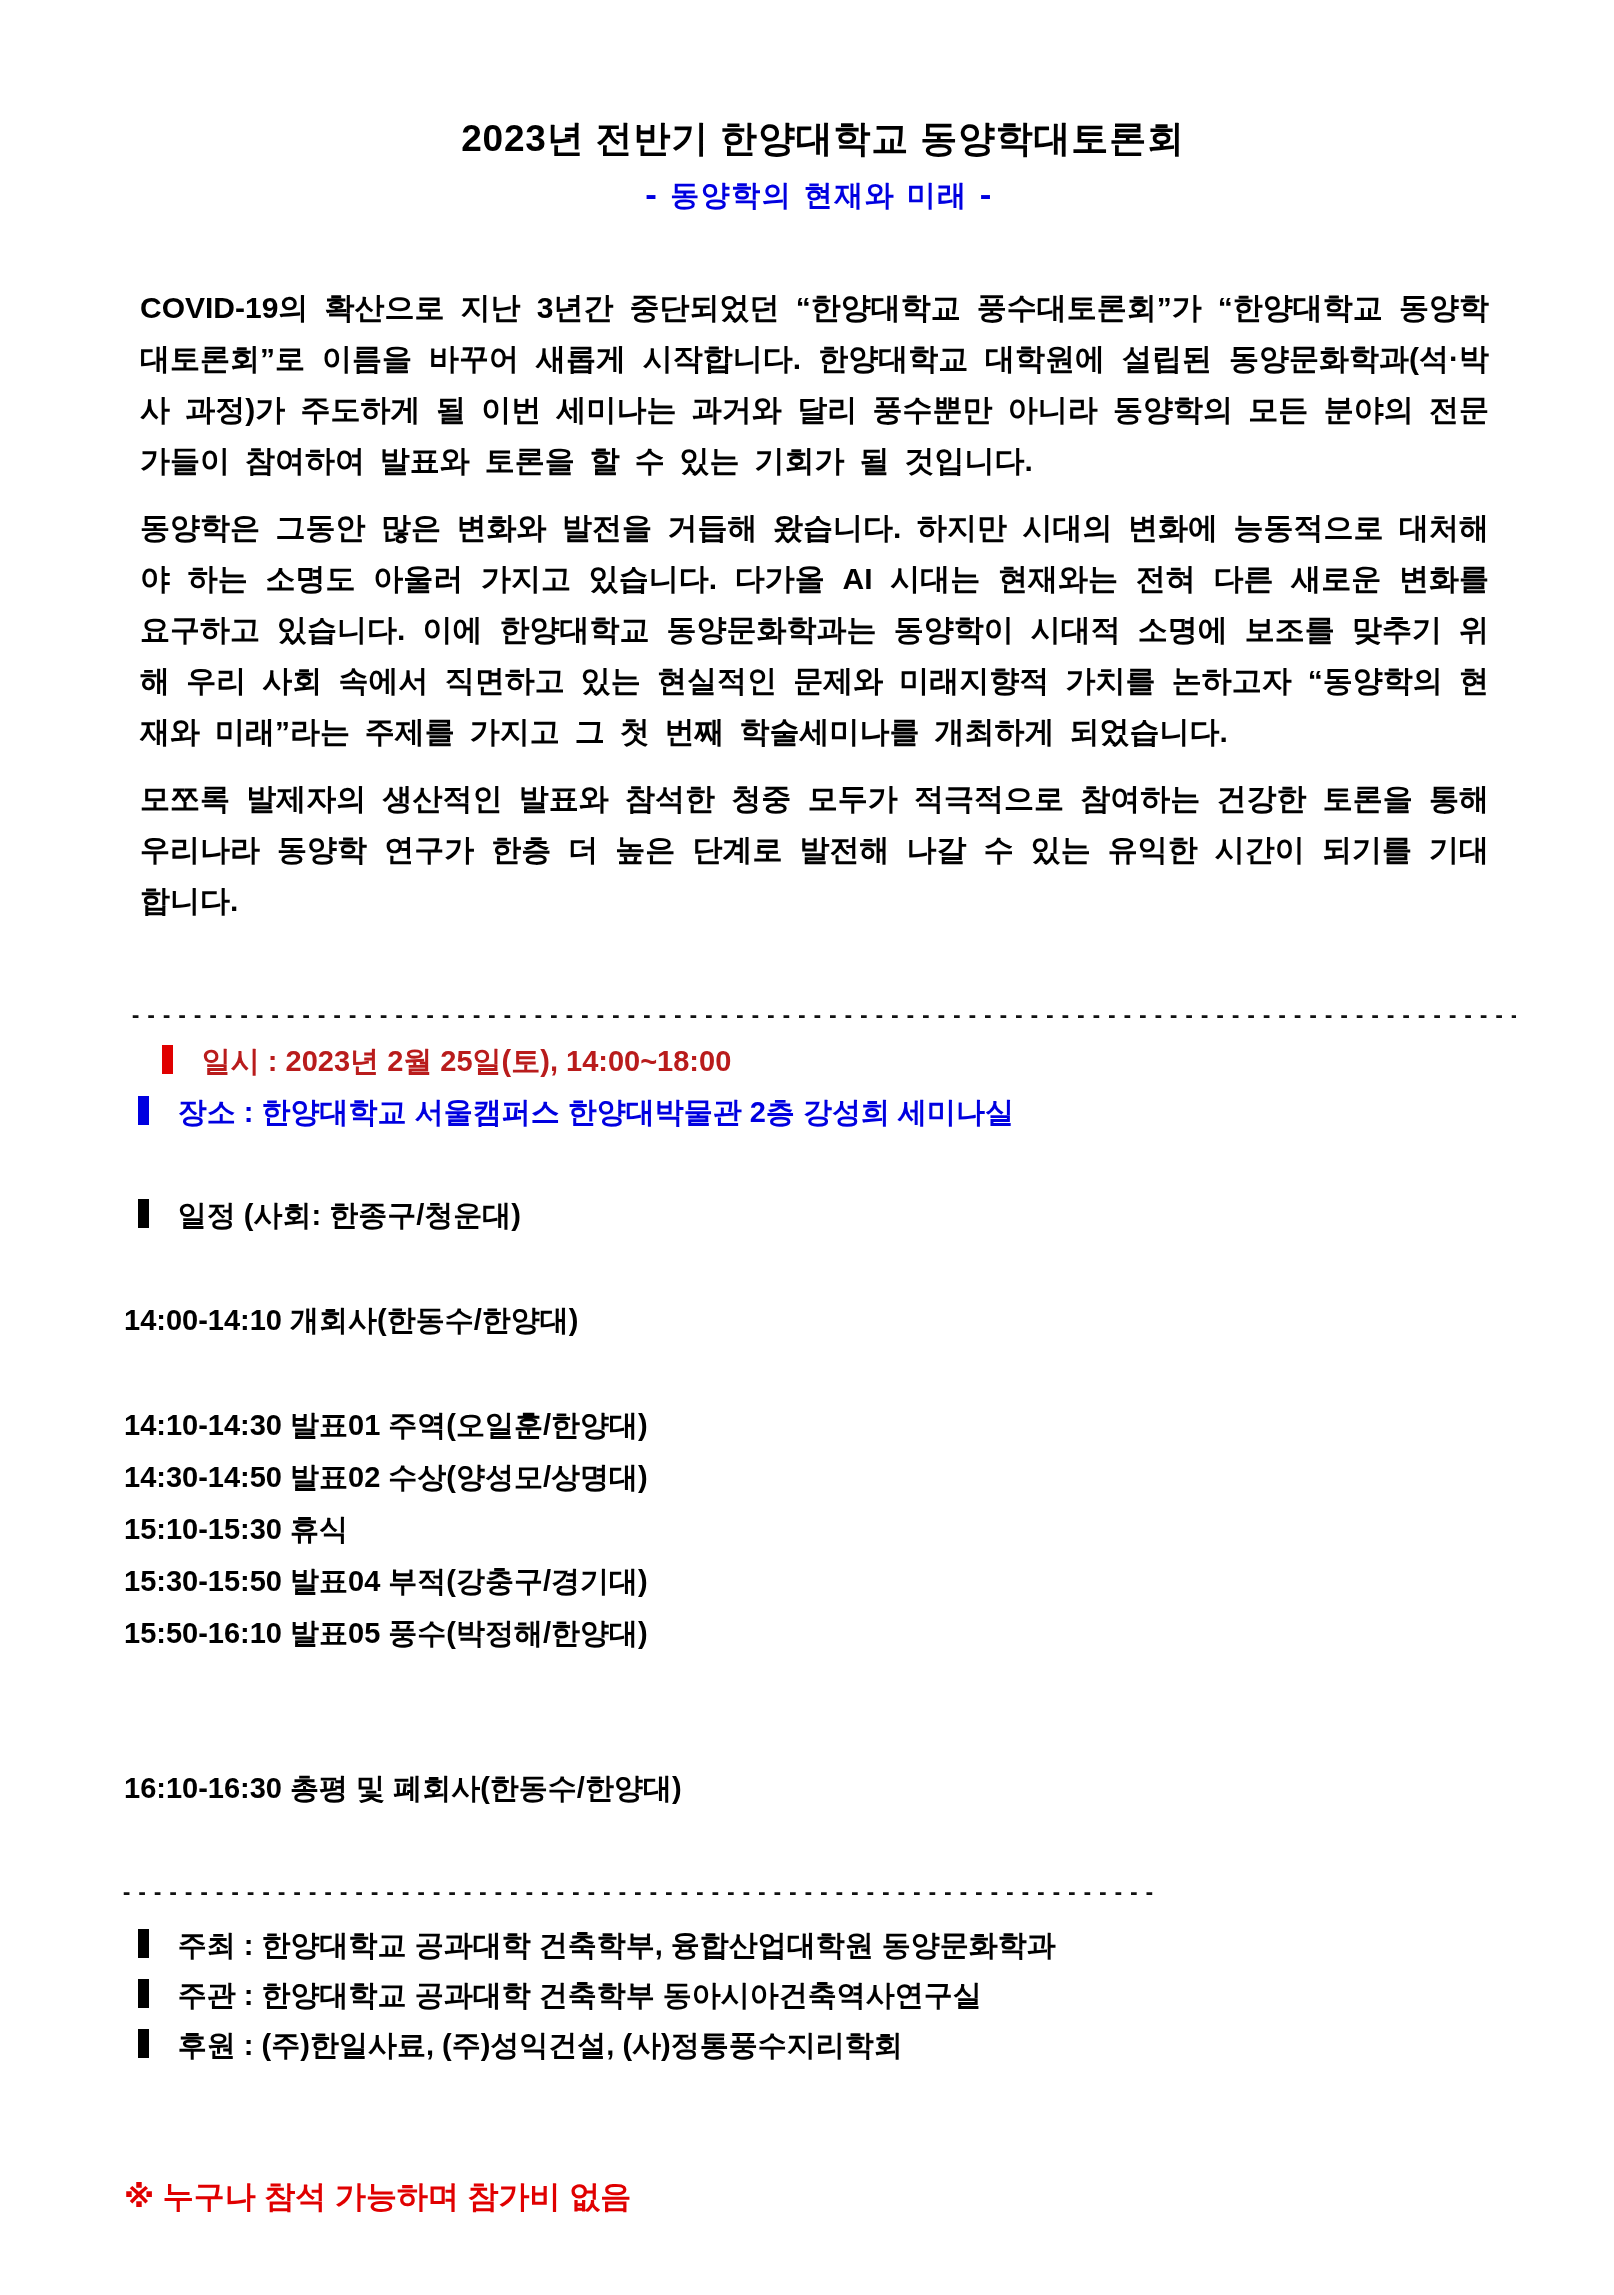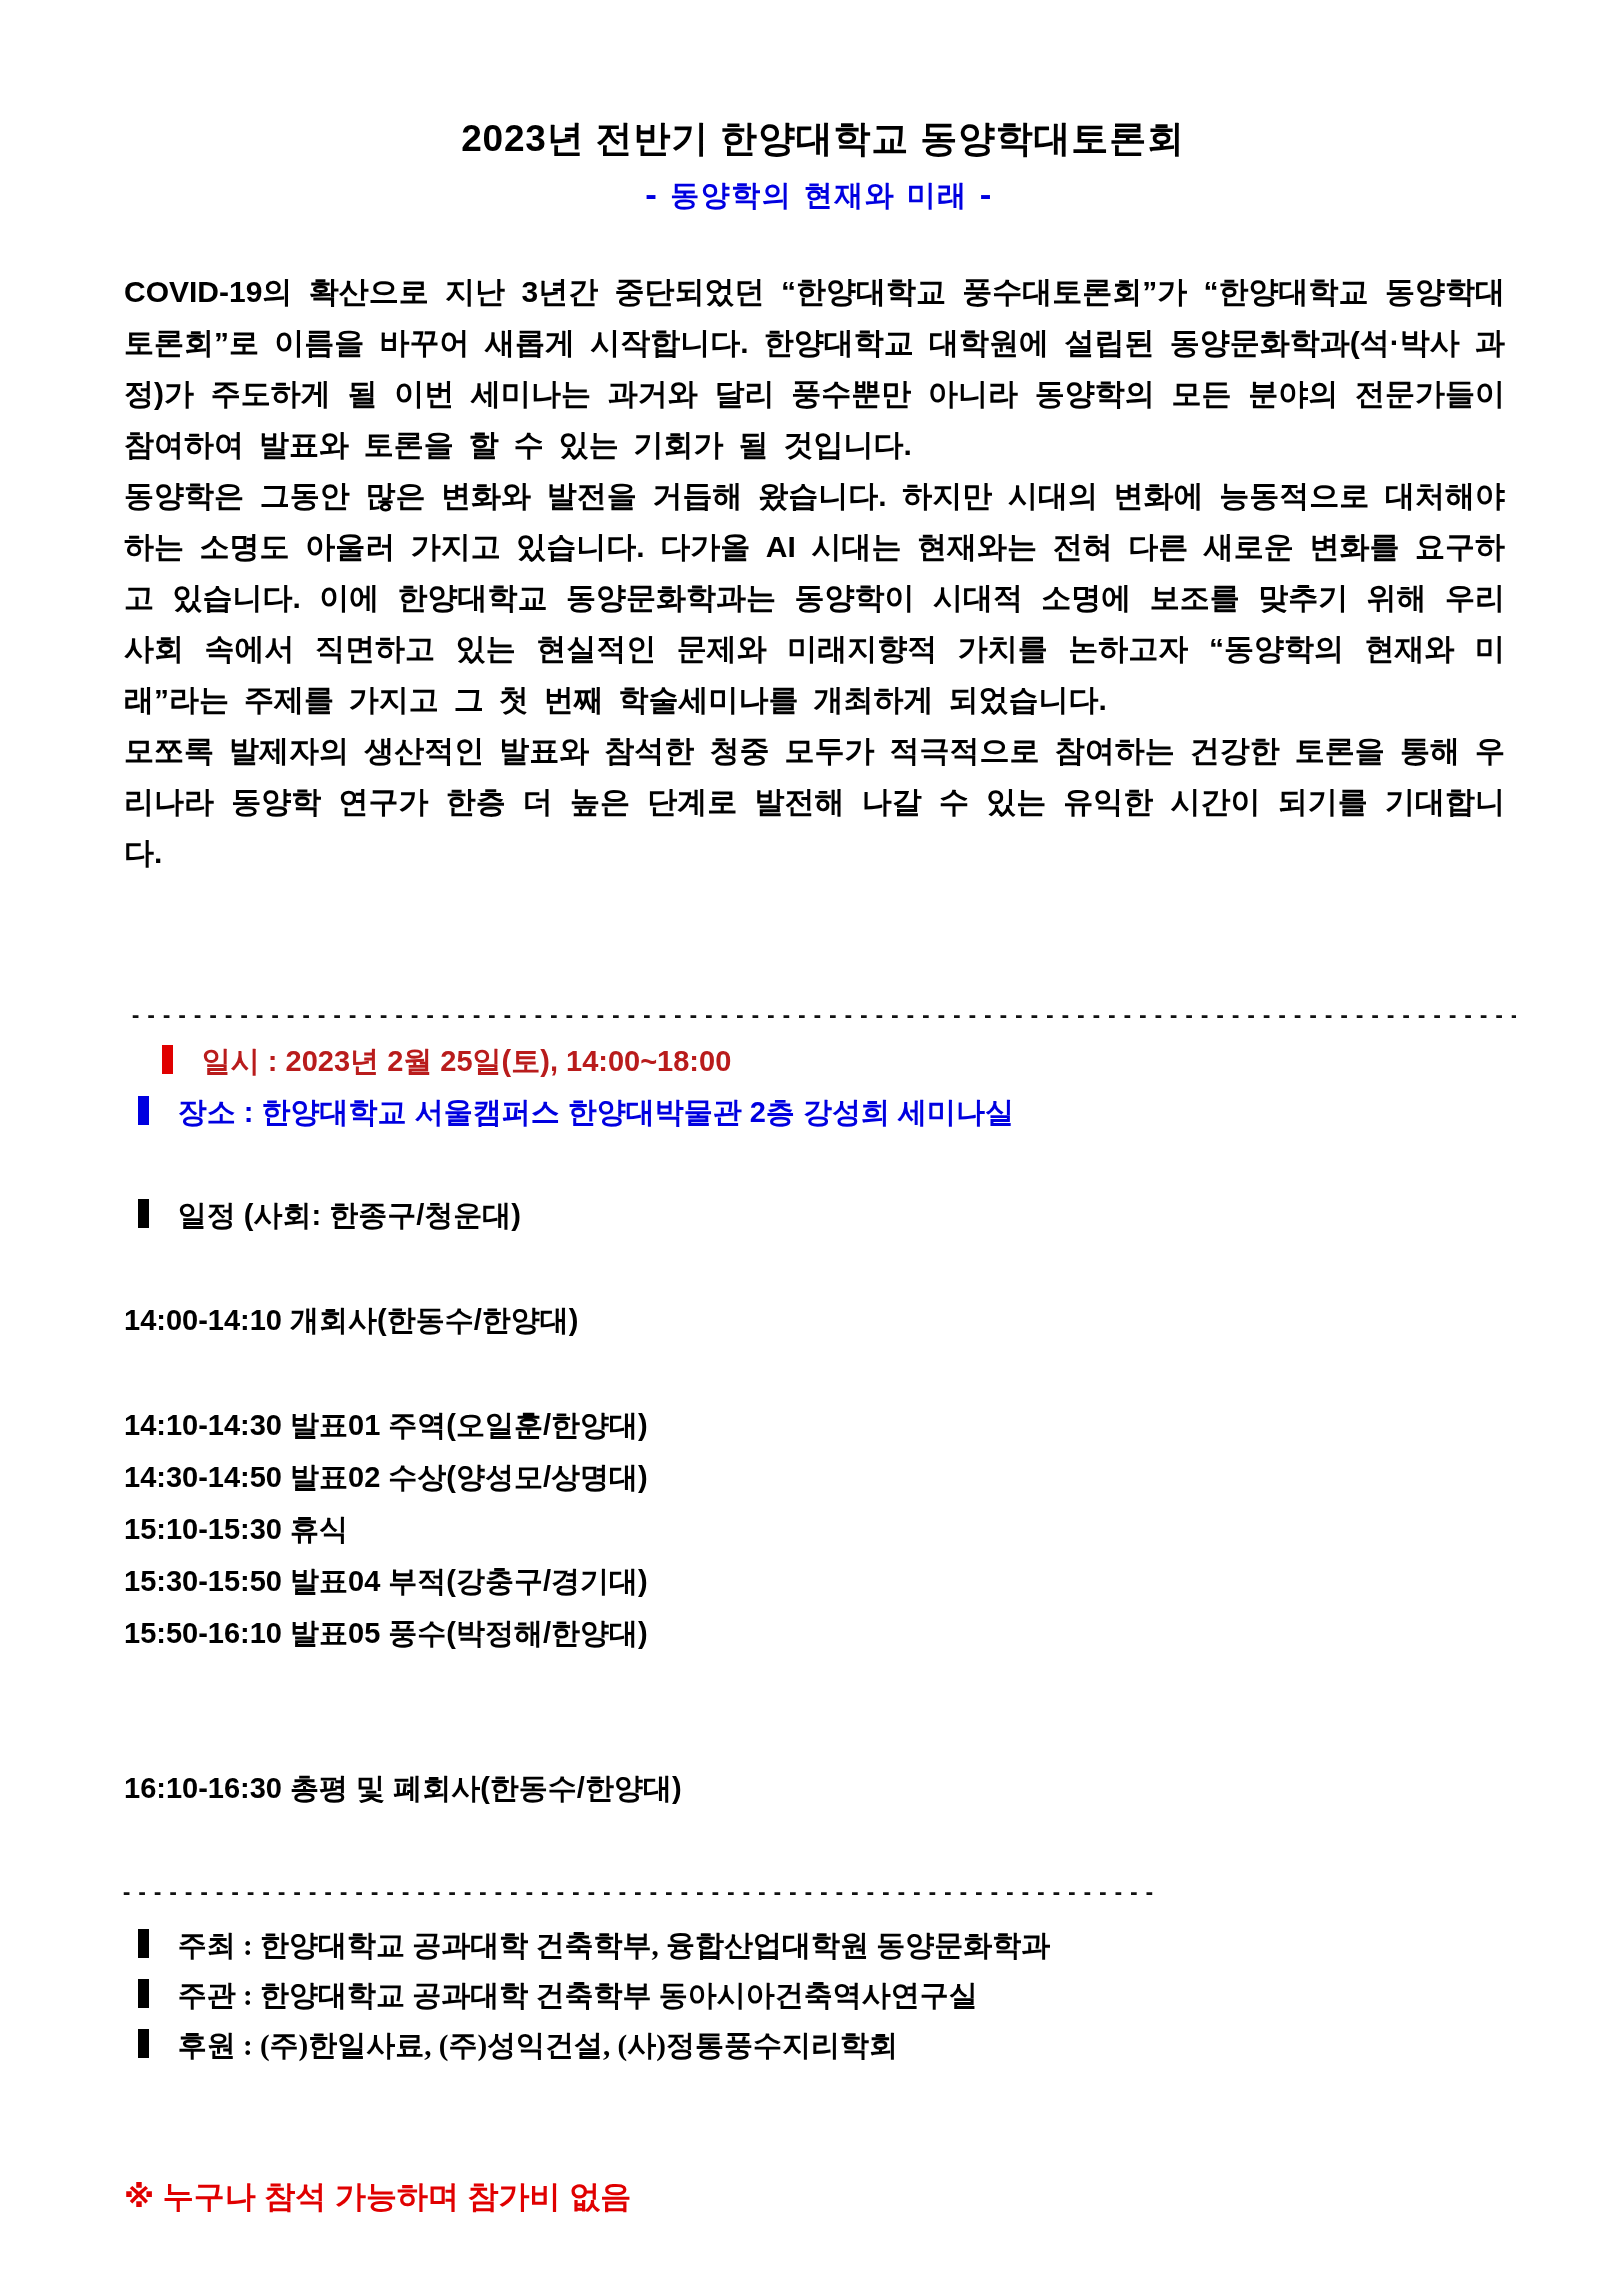--- a/index.html
+++ b/index.html
@@ -29,21 +29,21 @@
     color:#0000E0;
     margin:12px;
   }
   
   .intro{
     top:266px;left:124px;width:1381px;
     font-size:30px;line-height:51px;font-weight:bold;
     text-align:justify;
     word-spacing:0.22em;
   }
-  .intro p{margin:0;}
+  .intro p{margin:16px;}
   
   .divider{
     font-family:"DejaVu Sans Mono","Liberation Mono",monospace;
     font-size:18.6px;line-height:25px;font-weight:bold;
     letter-spacing:4.3px;
     color:#111111;
     white-space:nowrap;overflow:hidden;
   }
   .divider.long{top:1003px;left:130px;width:1386px;}
   .divider.short{top:1880px;left:121px;width:1038px;}
@@ -78,21 +78,21 @@
     top:1399px;left:124px;width:1377px;
     font-size:29px;line-height:52px;font-weight:bold;white-space:nowrap;
   }
   .sched-closing{
     top:1763px;left:124px;width:1377px;
     font-size:29px;line-height:51px;font-weight:bold;white-space:nowrap;
   }
   
   .orgs{
     top:1920px;left:138px;width:1392px;
-    font-size:29px;line-height:50px;font-weight:bold;white-space:nowrap;font-family:Liberation Serif, serif;
+    font-size:29px;line-height:50px;font-weight:bold;white-space:nowrap;
   }
   .orgs .contact{color:#0000E0;margin-left:14px;}
   
   .footer-notice{
     top:2175px;left:124px;width:1377px;
     font-size:31px;line-height:43px;font-weight:bold;
     color:#E00000;white-space:nowrap;
   }
 </style>
 </head>

